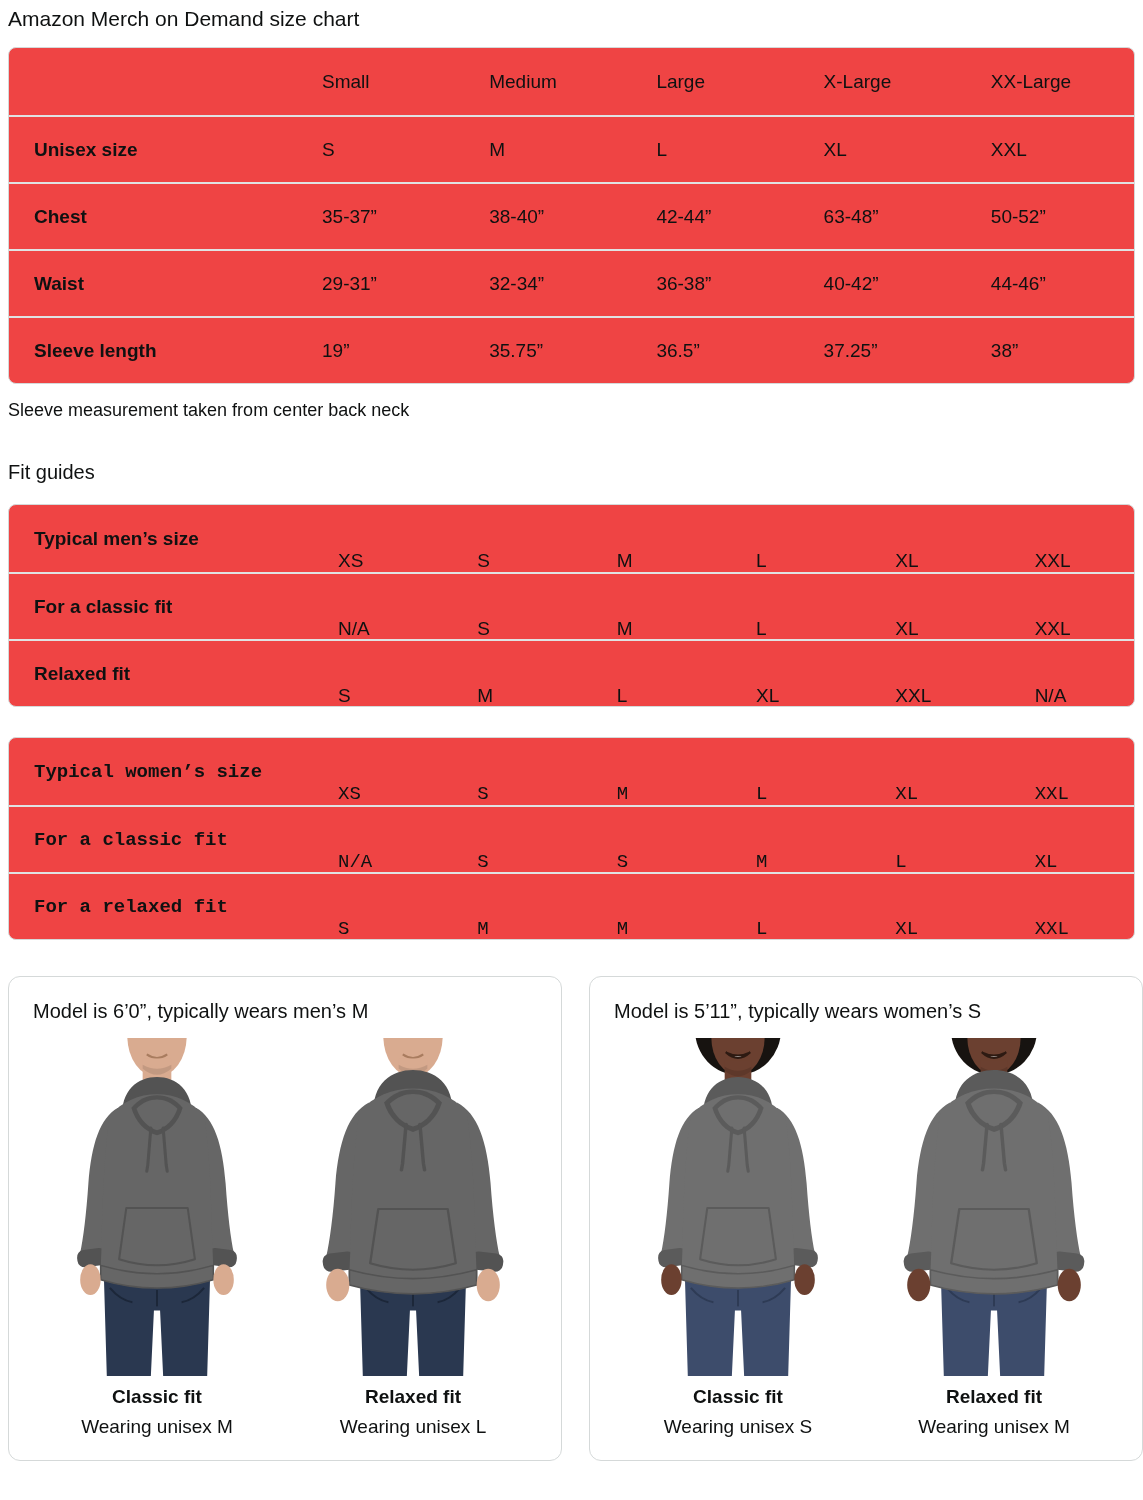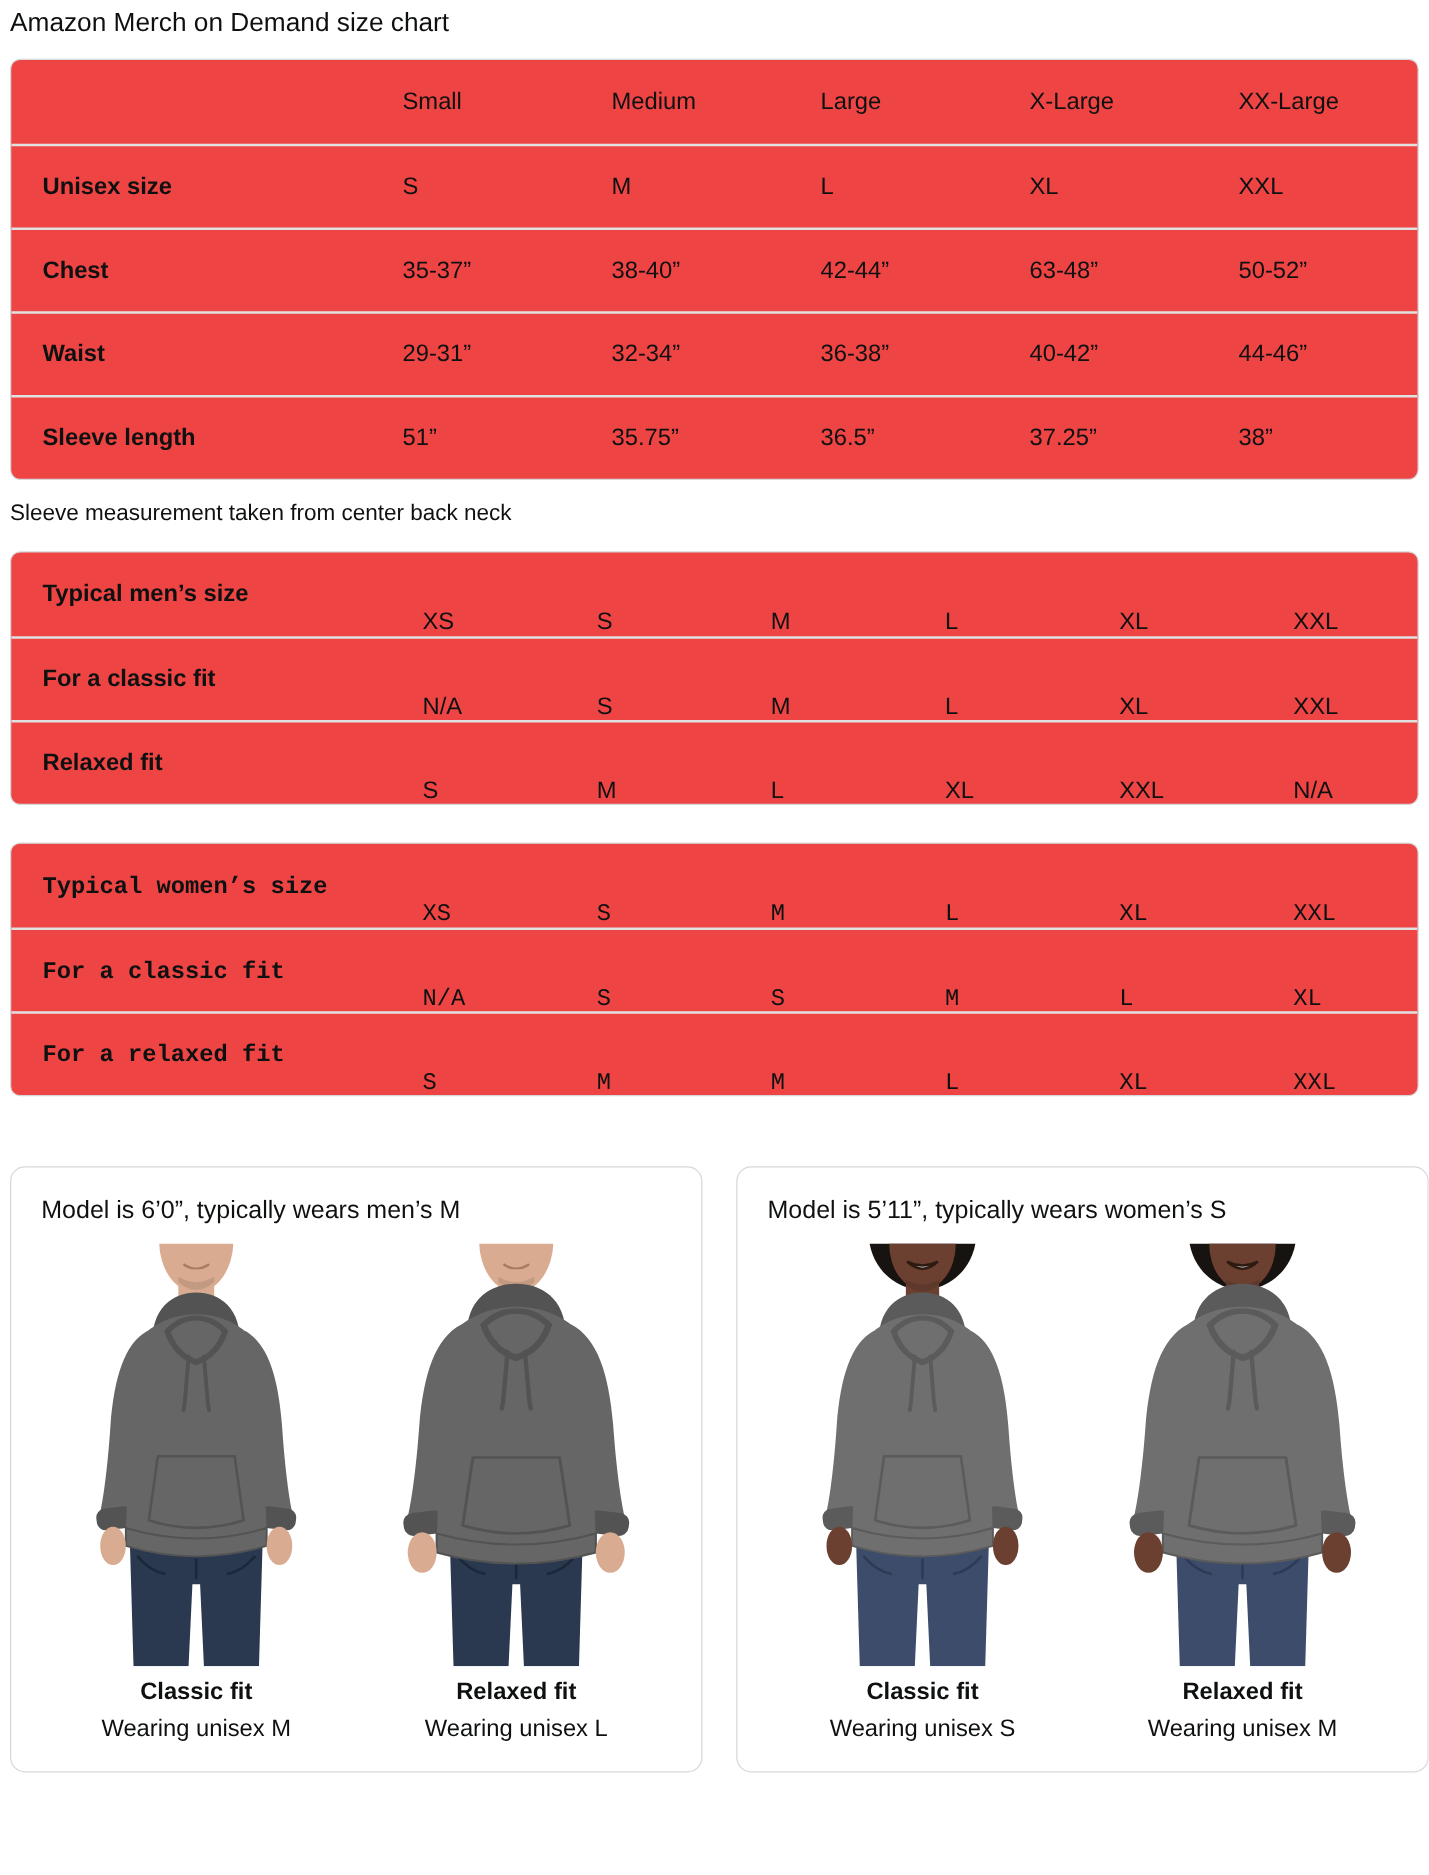--- a/index.html
+++ b/index.html
@@ -45,21 +45,20 @@
   .tbl-fit-2 { margin-top:30px;font-family:Liberation Mono, monospace; }
 
   
   .cards { display:flex; gap:27px; margin-top:36px; }
   .model-card {
     flex:1 1 0;
     border:1px solid #d5d9d9;
     border-radius:12px;
     padding:22px 24px 18px 24px;
     background:#fff;
-    margin-top:20px;
   }
   .card-heading { font-size:20px; font-weight:400; line-height:25px; margin:0 0 14px 0; }
   .figures { display:flex; justify-content:center; gap:8px; }
   .figure { width:248px; text-align:center; }
   svg.model { width:230px; height:338px; display:block; margin:0 auto; }
   .fit-label { font-size:19px; font-weight:700; margin-top:10px; }
   .wearing-label { font-size:19px; font-weight:400; margin-top:8px; margin-bottom:4px; }
 
   
   .male   { --skin:#d9ab90; --hoodie:#666666; --hoodie-dark:#535353; --jeans:#2a3850; --jeans-dark:#1c2739; --hair:#5c4630; }
@@ -154,30 +153,31 @@
     <div class="trow">
       <div class="tlabel">Waist</div>
       <div class="tcell">29-31”</div>
       <div class="tcell">32-34”</div>
       <div class="tcell">36-38”</div>
       <div class="tcell">40-42”</div>
       <div class="tcell">44-46”</div>
     </div>
     <div class="trow">
       <div class="tlabel">Sleeve length</div>
-      <div class="tcell">51”</div>
+      <div class="tcell">19”</div>
       <div class="tcell">35.75”</div>
       <div class="tcell">36.5”</div>
       <div class="tcell">37.25”</div>
       <div class="tcell">38”</div>
     </div>
   </div>
 
   <p class="sleeve-note">Sleeve measurement taken from center back neck</p>
 
+  <h2 class="fit-guides-heading">Fit guides</h2>
 
   <div class="tbl tbl-fit tbl-fit-1">
     <div class="trow">
       <div class="tlabel">Typical men’s size</div>
       <div class="tcell">XS</div>
       <div class="tcell">S</div>
       <div class="tcell">M</div>
       <div class="tcell">L</div>
       <div class="tcell">XL</div>
       <div class="tcell">XXL</div>

